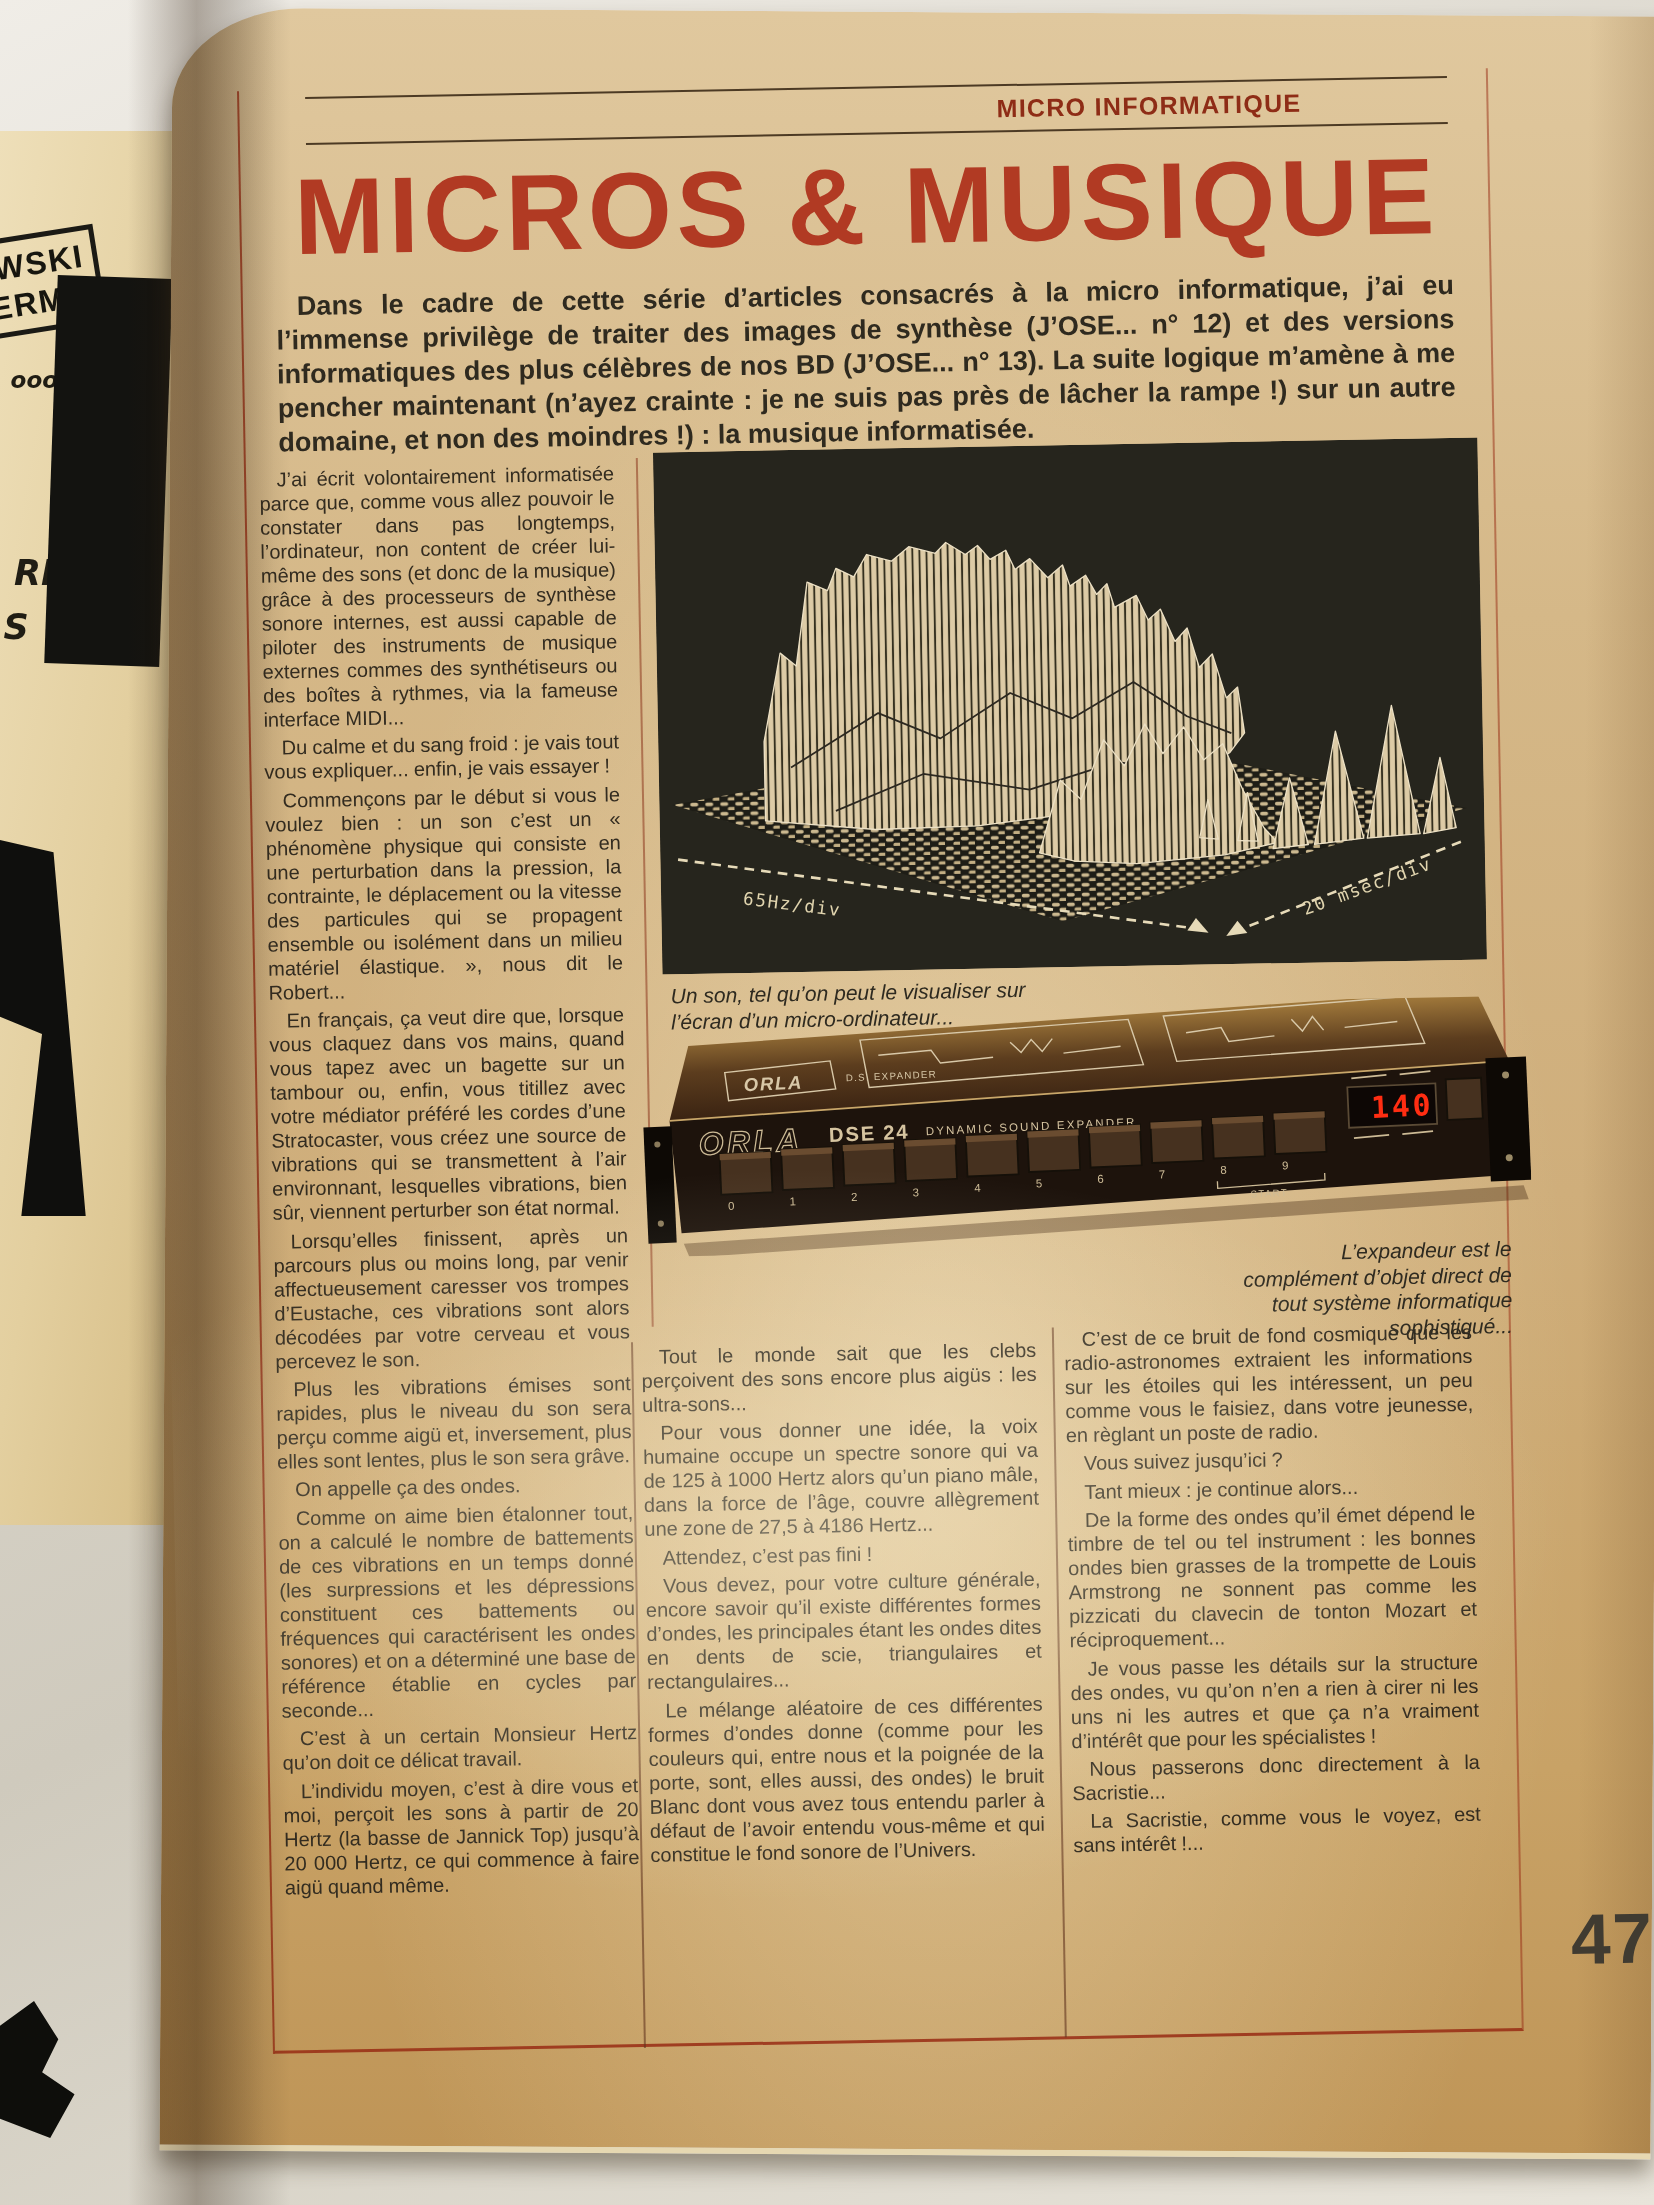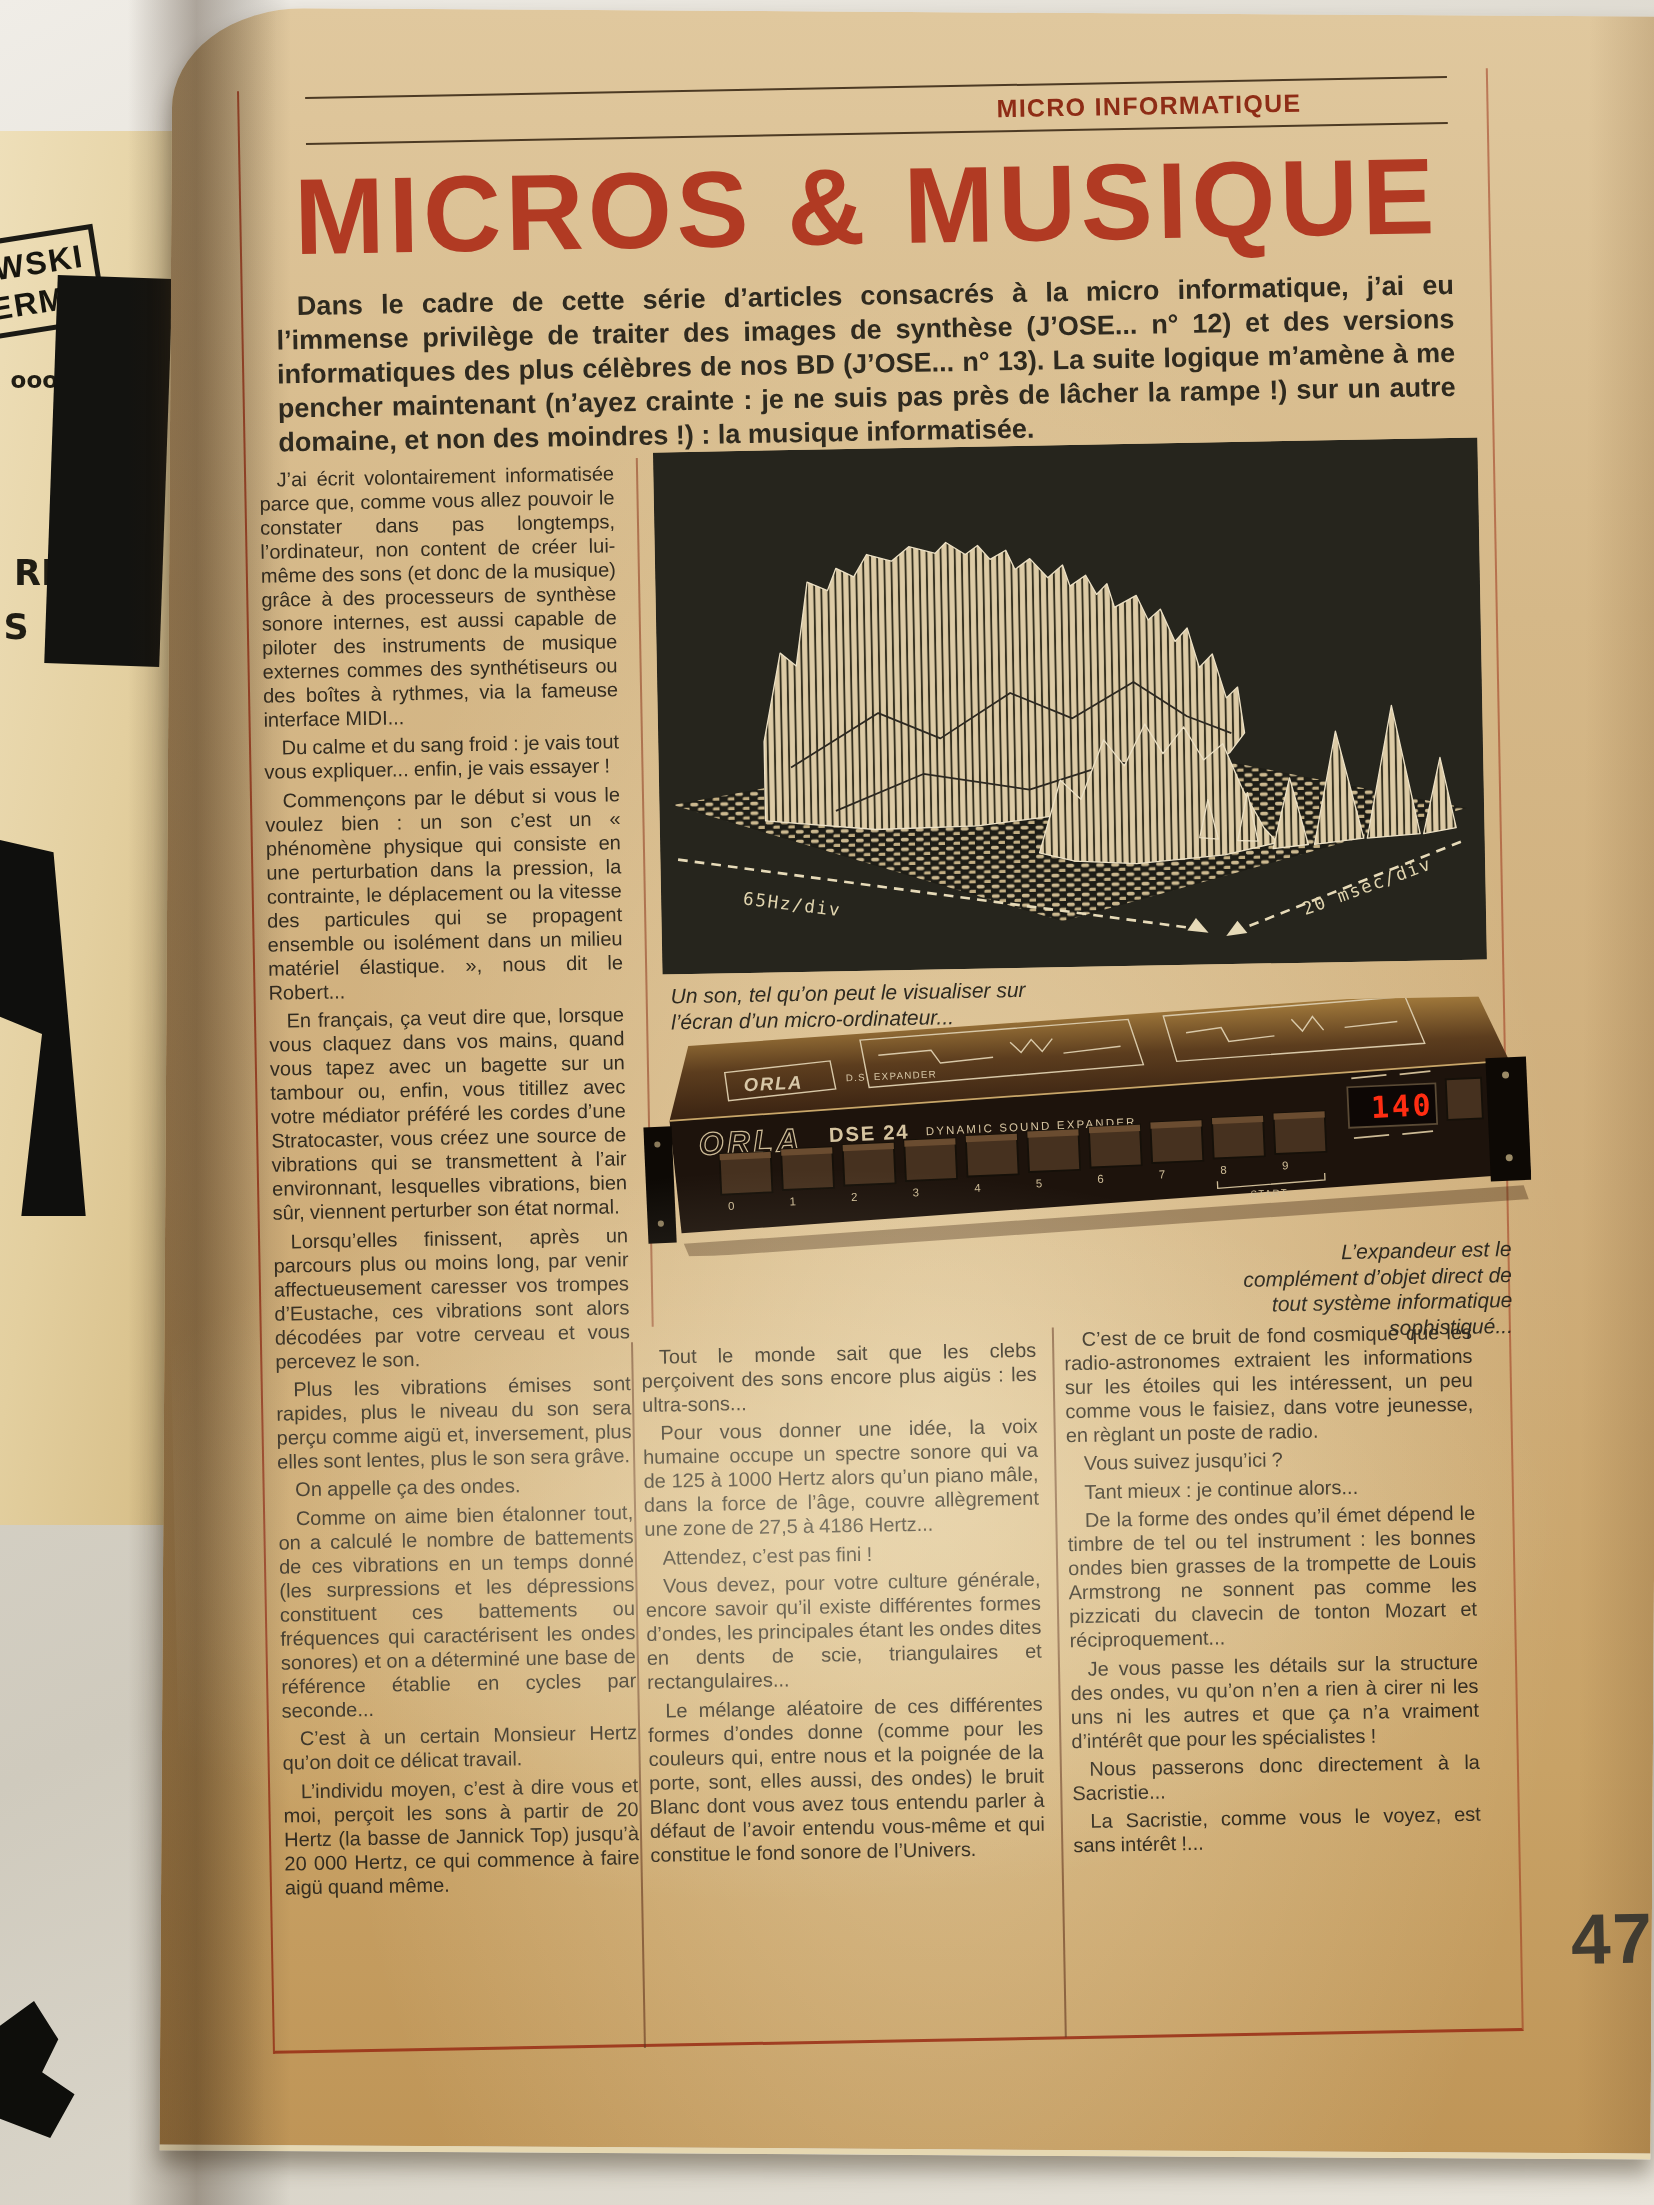--- a/index.html
+++ b/index.html
@@ -14,21 +14,21 @@
     background:linear-gradient(100deg,#eedfb9 0%,#e3cf9f 55%,#d6bd86 100%);
     z-index:2;overflow:hidden;
   }
   .adj-box{
     position:absolute;left:-51px;top:104px;width:152px;height:99px;
     border:5.3px solid #1b1a15;transform:rotate(-9deg);
     display:flex;flex-direction:column;justify-content:center;align-items:flex-end;
     padding-right:8.8px;box-sizing:border-box;
     font-weight:bold;font-size:32px;color:#17160f;letter-spacing:1.8px;line-height:39px;
   }
-  .adj-scrib{position:absolute;font-weight:bold;color:#201d14;font-family:"DejaVu Sans",sans-serif;}
+  .adj-scrib{position:absolute;font-style:italic;font-weight:bold;color:#201d14;font-family:"DejaVu Sans",sans-serif;}
   .adj-shape1{
     position:absolute;left:51px;top:146px;width:115px;height:388px;background:#131310;
     clip-path:polygon(58% 0,100% 2%,74% 100%,28% 100%,40% 42%,0 36%,2 14%);
     transform:rotate(2deg);
   }
   .adj-shape2{
     position:absolute;left:-13.2px;top:706px;width:115px;height:379px;background:#0f0f0d;
     clip-path:polygon(0 0,58% 4%,86% 100%,30% 100%,48% 52%,0 46%);
   }
   .fab-doodle{

